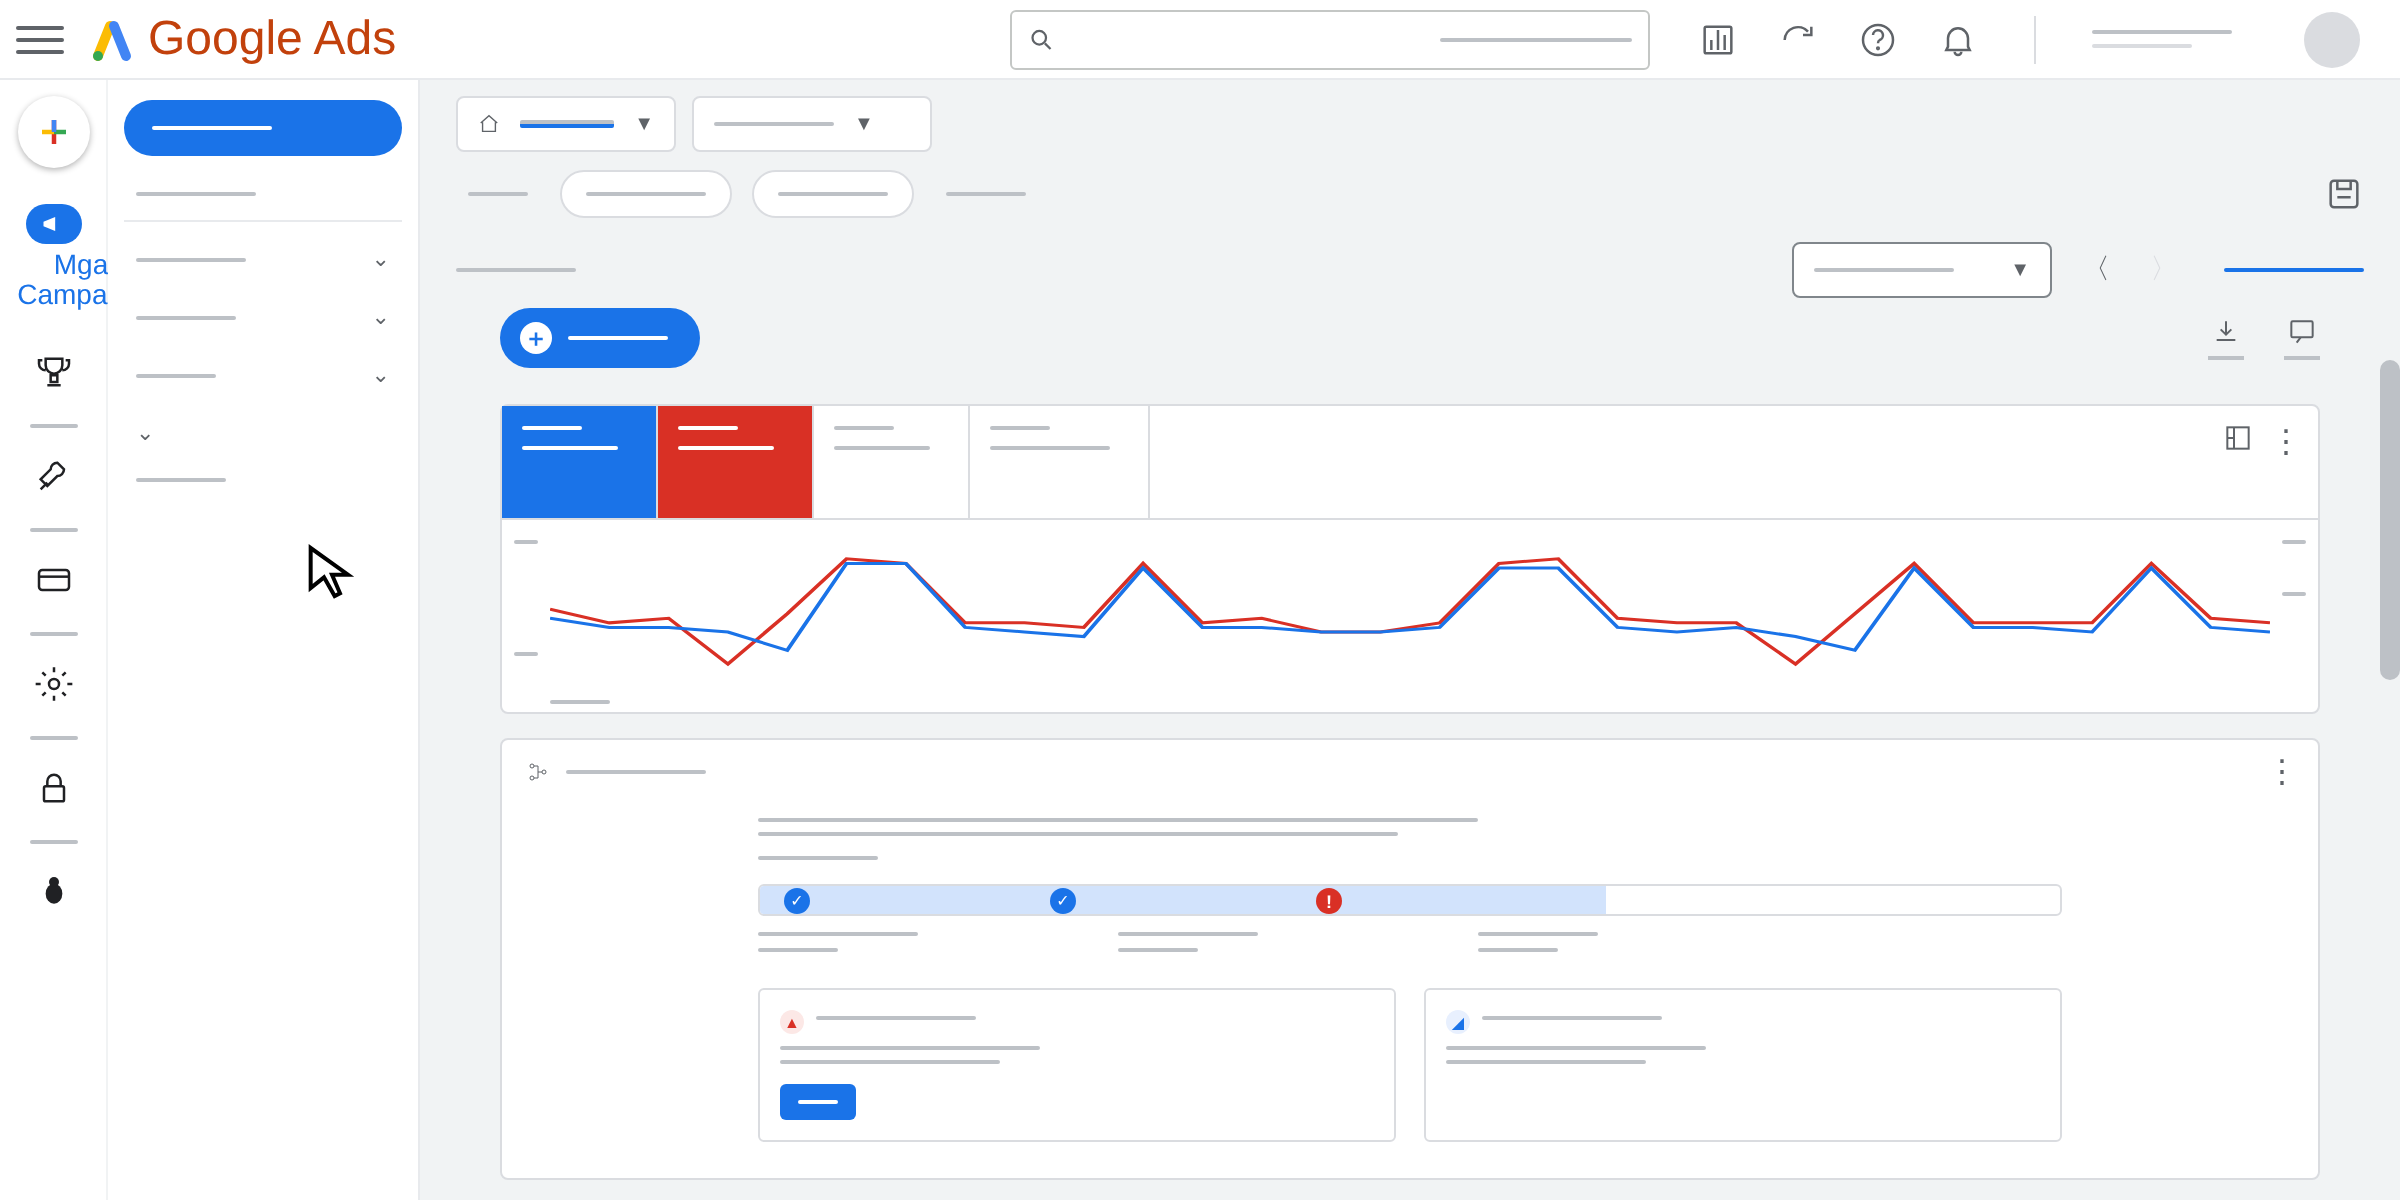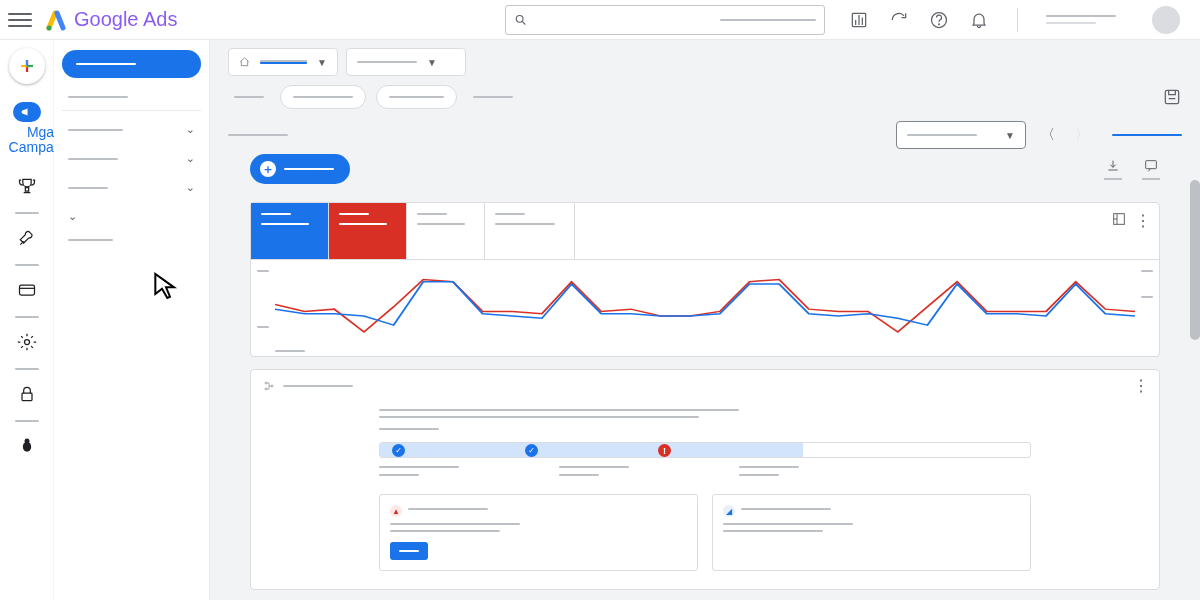--- a/index.html
+++ b/index.html
@@ -4,21 +4,21 @@
 <style>
 * { box-sizing: border-box; margin: 0; padding: 0; font-family: Arial, sans-serif; }
 body { background: #f1f3f4; width: 1200px; height: 600px; overflow: hidden; position: relative; }
 
 
 .header { height: 40px; background: #fff; display: flex; align-items: center; padding: 0 8px; border-bottom: 1px solid #e8eaed; }
 .hamburger { width: 24px; height: 24px; cursor: pointer; margin-right: 12px; display: flex; flex-direction: column; justify-content: center; gap: 4px; }
 .hamburger span { height: 2px; background: #5f6368; border-radius: 1px; }
 .logo-box { display: flex; align-items: center; gap: 6px; }
 .logo-svg { width: 24px; height: 24px; }
-.brand { font-size: 20px; color: #8b5cf6; }
+.brand { font-size: 24px; color: #c2410c; }
 .search-wrap { margin-left: auto; margin-right: 12px; width: 320px; height: 30px; border: 1px solid #c4c7c5; border-radius: 3px; display: flex; align-items: center; padding: 0 8px; background: #fff; }
 .search-wrap svg { width: 14px; height: 14px; fill: #5f6368; }
 .search-input { border: none; outline: none; flex: 1; padding: 0 8px; font-size: 13px; }
 .header-icons { display: flex; align-items: center; gap: 20px; padding: 0 12px; }
 .hicon { width: 20px; height: 20px; stroke: #5f6368; fill: none; stroke-width: 1.5; cursor: pointer; }
 .divider { width: 1px; height: 24px; background: #dadce0; margin: 0 8px; }
 .acct-line { width: 70px; height: 2px; background: #bdc1c6; border-radius: 1px; }
 .acct-sub { width: 50px; height: 2px; background: #dadce0; border-radius: 1px; margin-top: 5px; }
 .avatar { width: 28px; height: 28px; border-radius: 50%; background: #dadce0; margin-left: 16px; }
 

